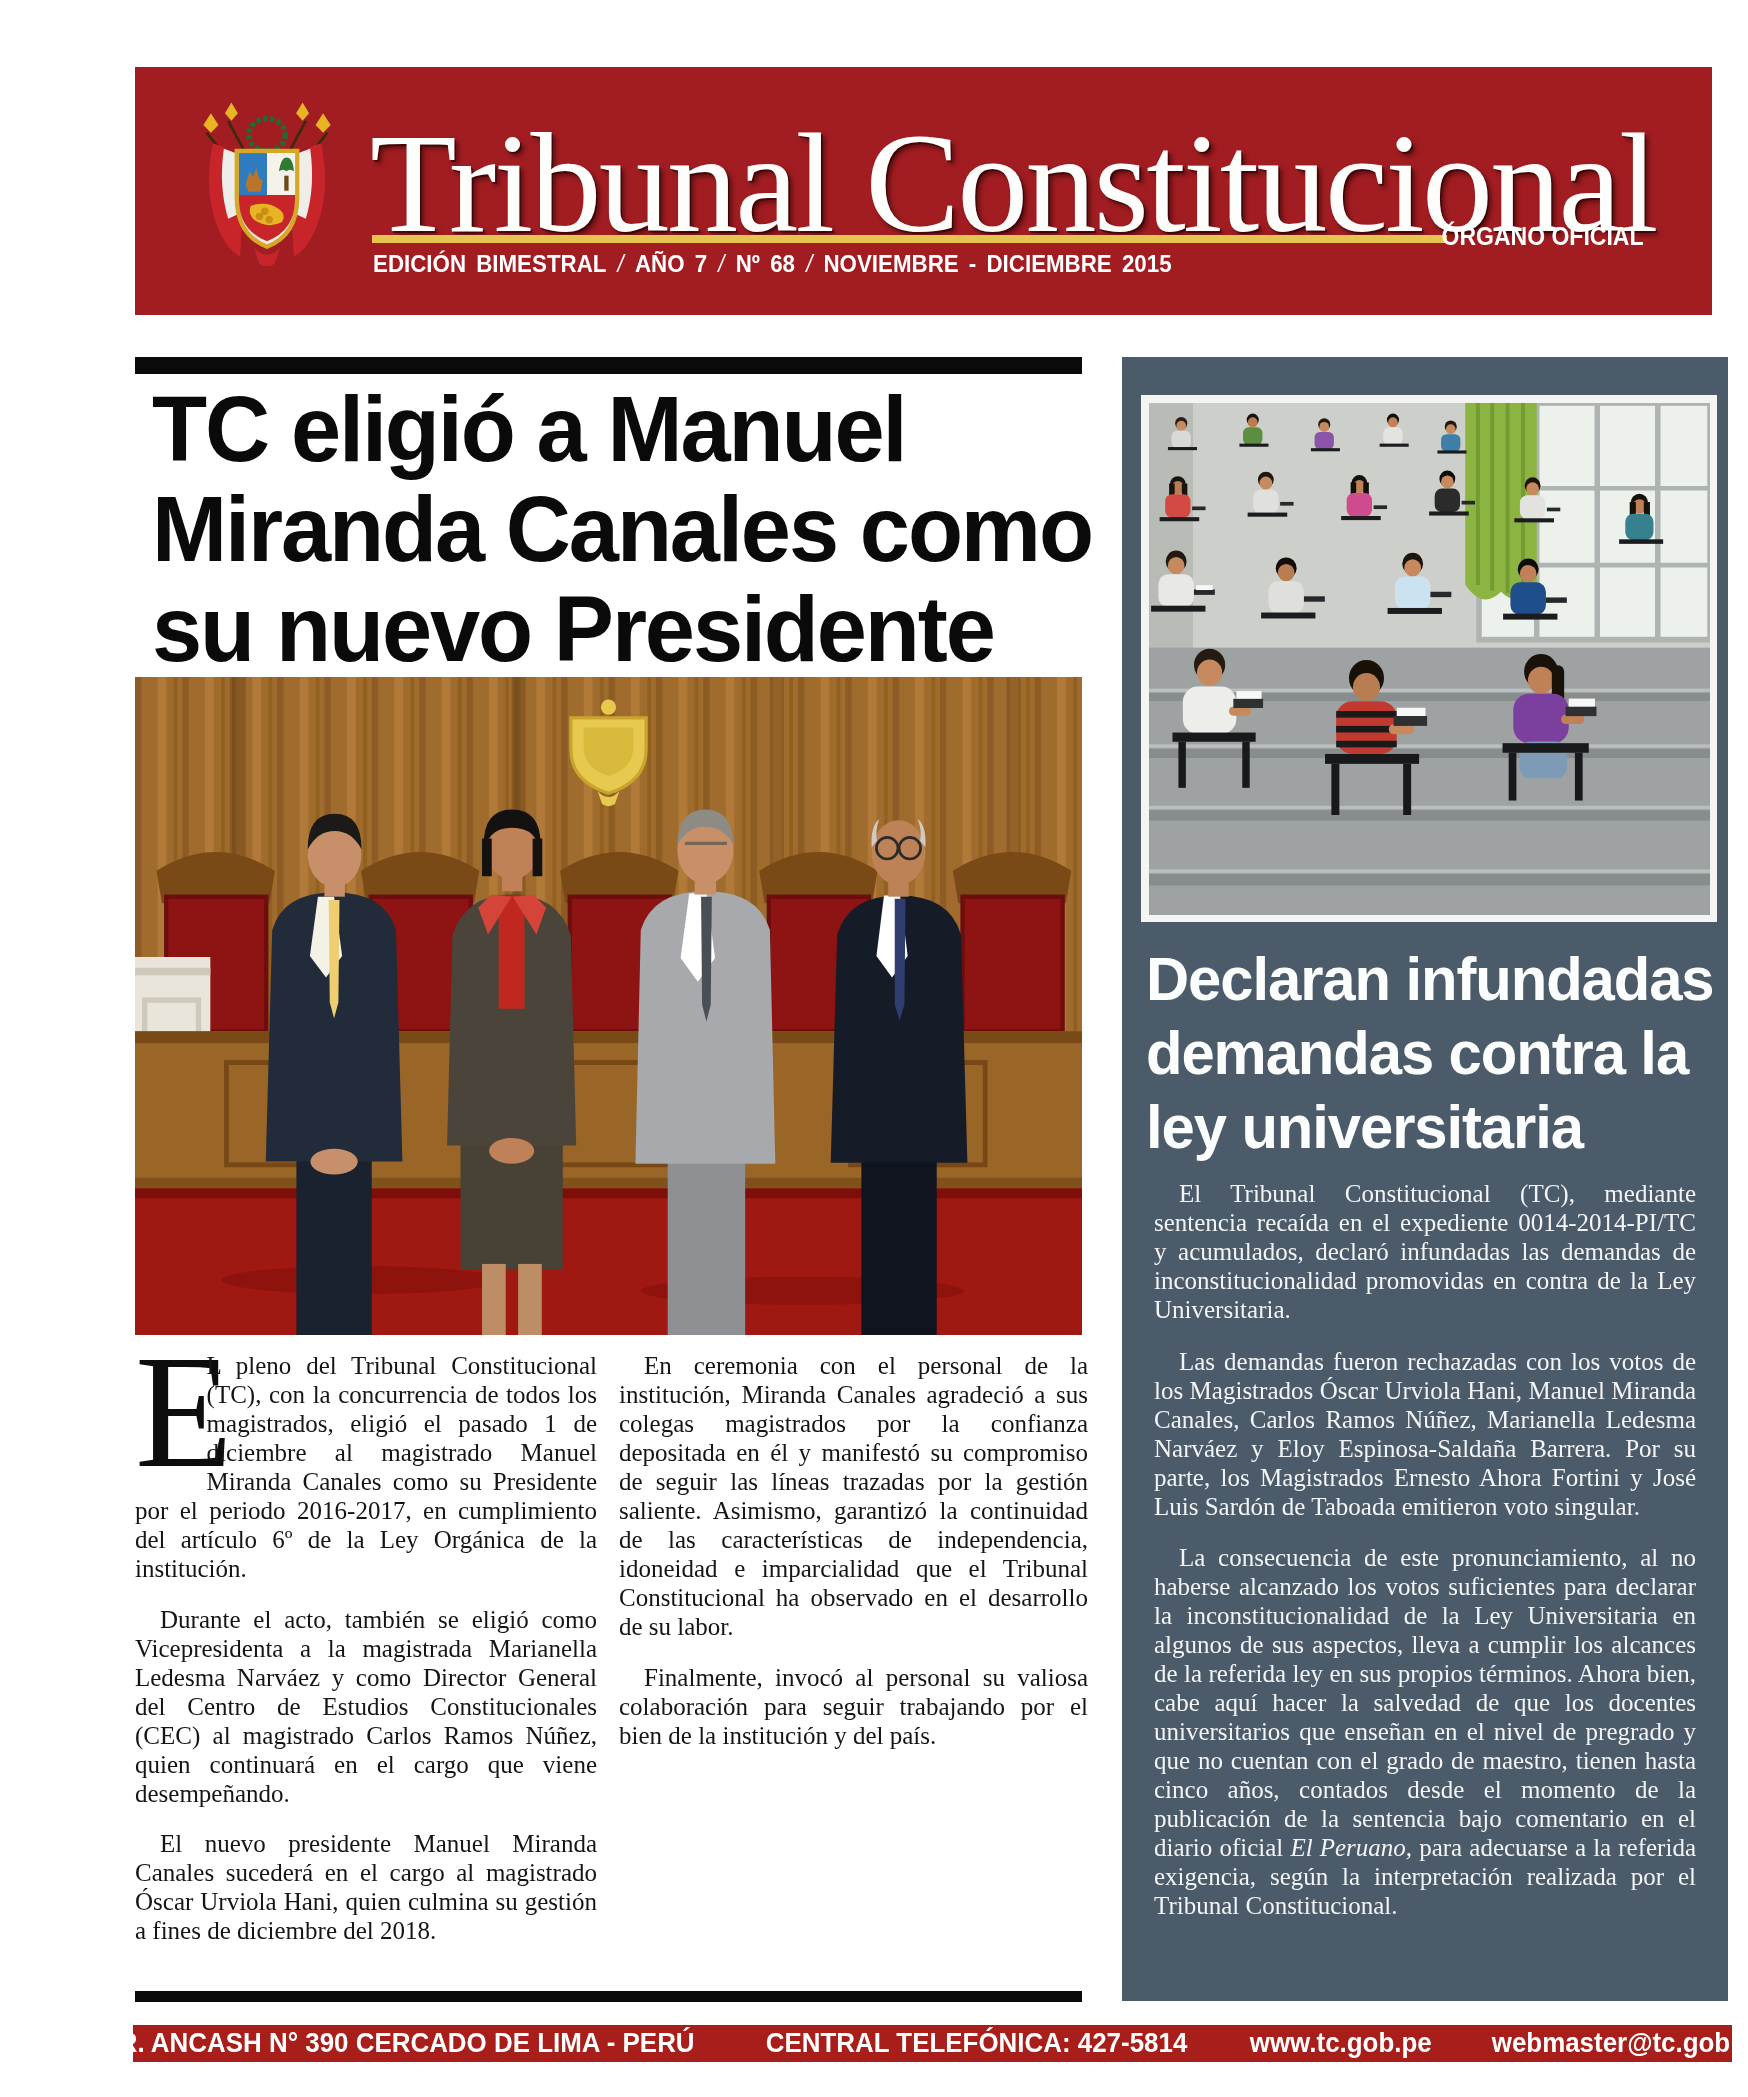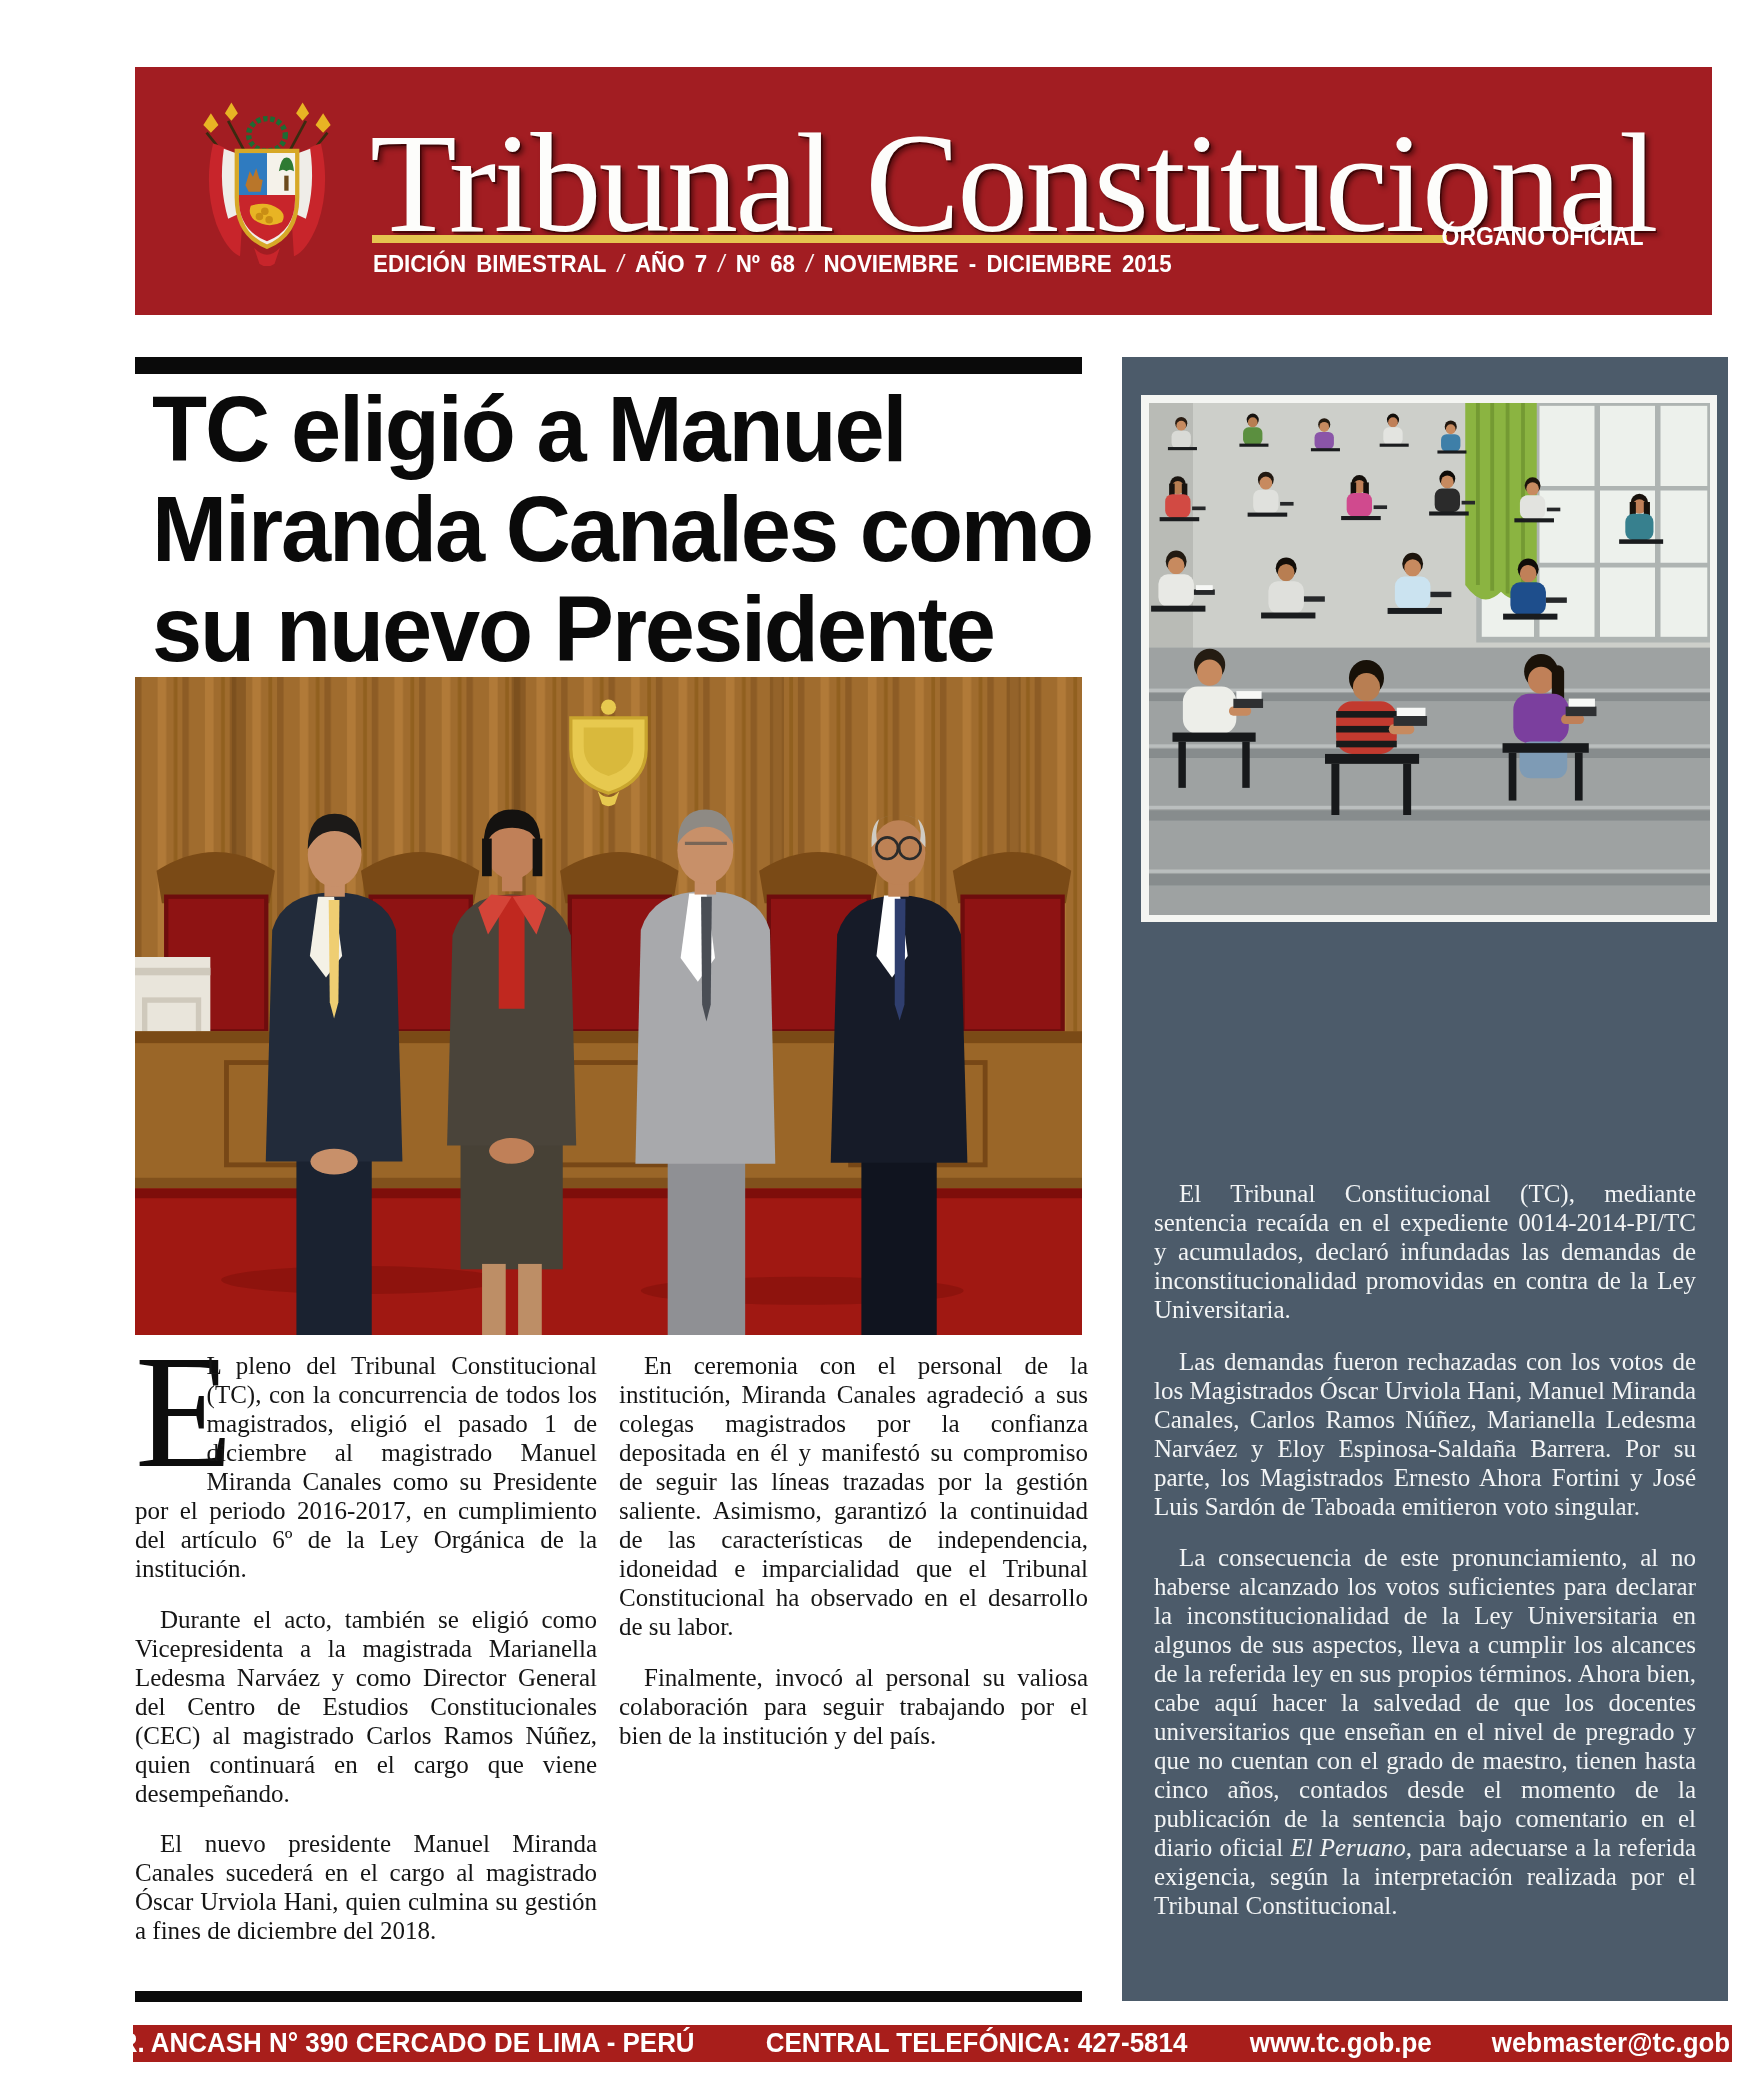--- a/index.html
+++ b/index.html
@@ -453,20 +453,25 @@
             <rect x="2" y="120" width="112" height="12" fill="#17191B"></rect>
             <rect x="84" y="74" width="40" height="12" fill="#2E3032"></rect>
               <rect x="88" y="64" width="34" height="10" fill="#F7F8F6"></rect>
             <rect x="10" y="132" width="10" height="60" fill="#17191B"></rect>
               <rect x="96" y="132" width="10" height="60" fill="#17191B"></rect>
           </g>
         </g>
       </svg>
     </figure>
 
+    <h2 class="panel-headline">
+      <span class="hline">Declaran infundadas</span>
+      <span class="hline">demandas contra la</span>
+      <span class="hline">ley universitaria</span>
+    </h2>
 
     <div class="panel-body">
       <p class="para">El Tribunal Constitucional (TC), mediante sentencia recaída en el expediente 0014-2014-PI/TC y acumulados, declaró infundadas las demandas de inconstitucionalidad promovidas en contra de la Ley Universitaria.</p>
       <p class="para">Las demandas fueron rechazadas con los votos de los Magistrados Óscar Urviola Hani, Manuel Miranda Canales, Carlos Ramos Núñez, Marianella Ledesma Narváez y Eloy Espinosa-Saldaña Barrera. Por su parte, los Magistrados Ernesto Ahora Fortini y José Luis Sardón de Taboada emitieron voto singular.</p>
       <p class="para"><span>La consecuencia de este pronunciamiento, al no haberse alcanzado los votos suficientes para declarar la inconstitucionalidad de la Ley Universitaria en algunos de sus aspectos, lleva a cumplir los alcances de la referida ley en sus propios términos. Ahora bien, cabe aquí hacer la salvedad de que los docentes universitarios que enseñan en el nivel de pregrado y que no cuentan con el grado de maestro, tienen hasta cinco años, contados desde el momento de la publicación de la sentencia bajo comentario en el diario oficial </span><em>El Peruano,</em><span> para adecuarse a la referida exigencia, según la interpretación realizada por el Tribunal Constitucional.</span></p>
     </div>
   </aside>
 
   <footer class="abs footer-bar">
     <span class="fseg">JR. ANCASH N° 390   CERCADO DE LIMA  -  PERÚ</span>

